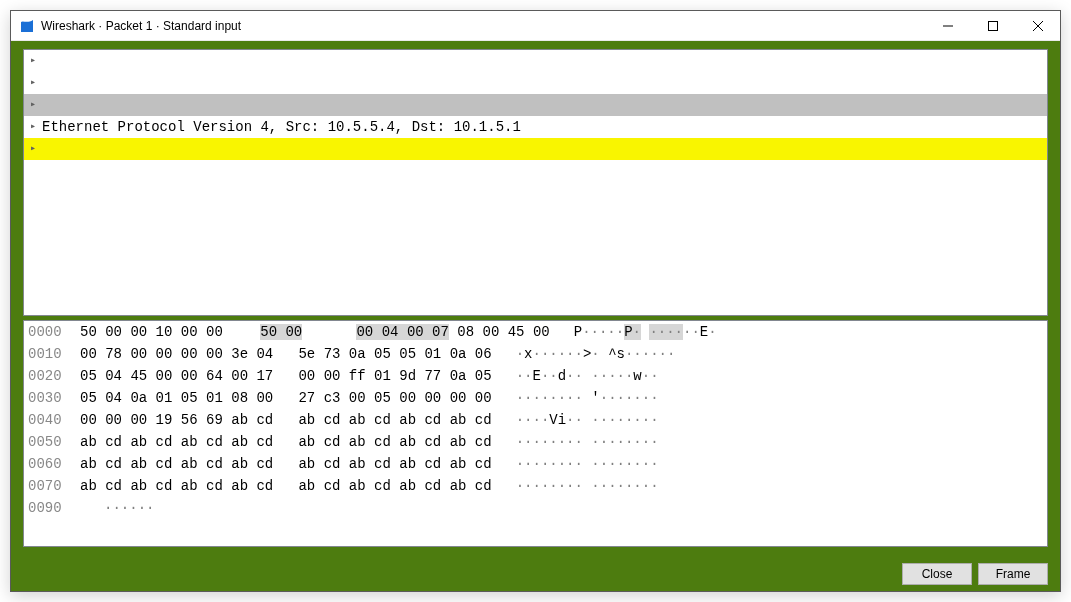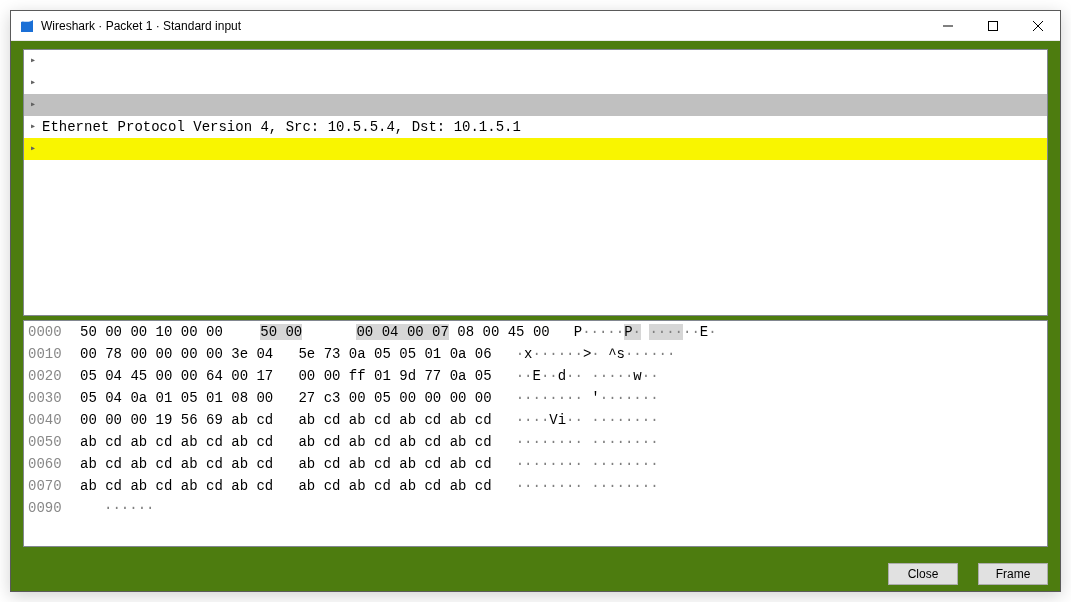--- a/index.html
+++ b/index.html
@@ -88,21 +88,21 @@
   .hex-offset { color: #888888; width: 52px; }
   .hex-bytes { color: #000; }
   .hex-bytes .hl { background: #d6d6d6; margin-left: 29px; }
   .hex-ascii { padding-left: 24px; color: #000; }
   .hex-ascii .hl { background: #d6d6d6; }
   .dot { color: #808080; }
 
   .footer {
     display: flex;
     justify-content: flex-end;
-    gap: 20px;
+    gap: 6px;
     padding: 6px 12px 6px 0;
   }
   .btn {
     min-width: 70px;
     height: 22px;
     font-size: 12px;
     background: #e1e1e1;
     border: 1px solid #adadad;
     display: flex; align-items: center; justify-content: center;
     padding: 0 10px;

